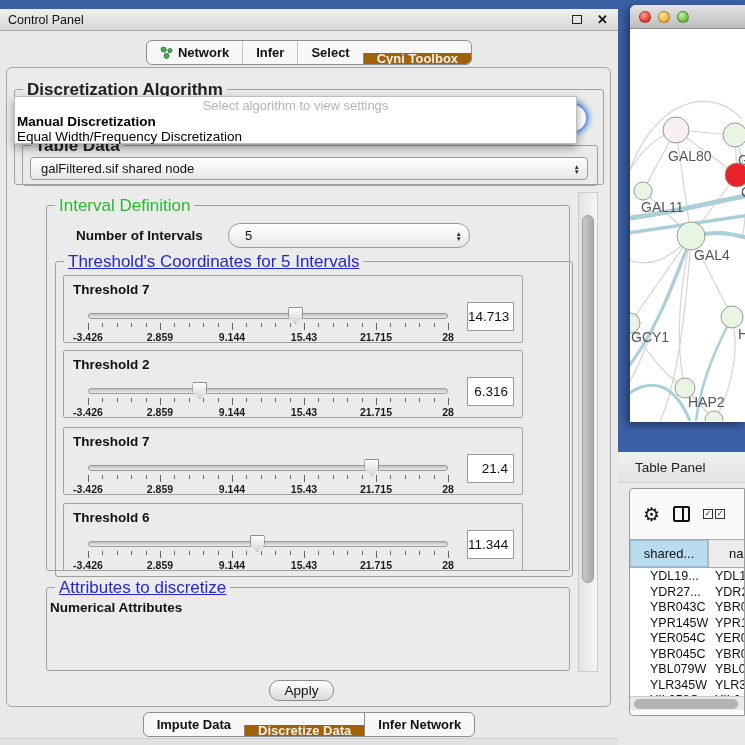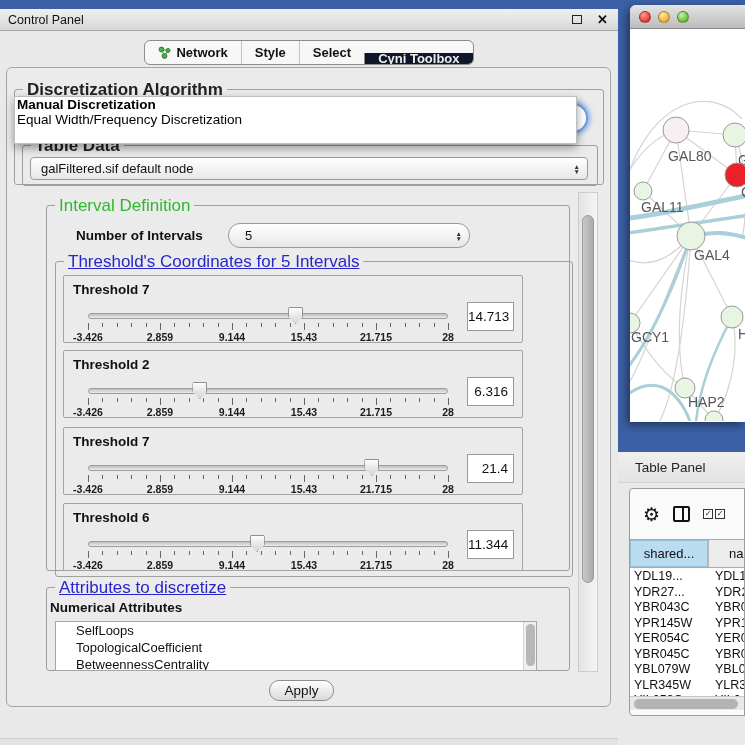--- a/index.html
+++ b/index.html
@@ -14,21 +14,21 @@
   .float-btn { width:10px; height:9px; border:1.5px solid #222; margin-right:15px; background:transparent; }
   .close-btn { font-weight:bold; font-size:13px; color:#111; margin-right:10px; line-height:10px; }
 
   .tabbar { position:absolute; left:0; width:618px; display:flex; justify-content:center; }
   .tabbar.top { top:31px; }
   .tabbar.bottom { top:703px; }
   .tabgroup { display:flex; background:#f7f7f7; border:1px solid #8d8d8d; border-radius:6px; overflow:hidden; height:25px; }
   .tab { display:flex; align-items:center; gap:5px; padding:0 13px; font-size:13px; font-weight:bold; color:#111;
          border-left:1px solid #c4c4c4; white-space:nowrap; }
   .tab:first-child { border-left:none; }
-  .tab.selected { background:#0f172a; color:#efefef; border-left:1px solid #8b8b8b;margin-top:12px; }
+  .tab.selected { background:#a16207; color:#efefef; border-left:1px solid #8b8b8b;margin-top:12px; }
   .tab.selected + .tab { border-left:1px solid #8b8b8b; }
 
   .outer-panel { position:absolute; left:6px; top:58px; width:605px; height:640px;
                  border:1px solid #a5a5a5; border-radius:6px; background:#ebebeb; }
 
   .group { position:absolute; border:1px solid #9f9f9f; border-radius:3px; }
   .group-title { position:absolute; top:-8px; left:8px; background:#ebebeb; padding:0 4px; font-size:17px; line-height:15px; }
   .t-dark  { color:#222; font-weight:bold; }
   .t-green { color:#2eb82e; }
   .t-blue  { color:#2626cc;text-decoration:underline; }
@@ -103,21 +103,21 @@
   .gear-ic { font-size:19px; color:#111; line-height:19px; }
   .col-ic { width:17px; height:16px; border:2px solid #111; border-radius:2px; position:relative; }
   .col-ic:before { content:""; position:absolute; left:50%; top:0; width:2px; height:100%; background:#111; }
   .chk-group { display:flex; gap:2px; }
   .chk { width:10px; height:10px; border:1.5px solid #333; font-size:8px; line-height:8px; color:#222; text-align:center; }
   .tp-header { position:absolute; left:0; top:50px; width:200px; height:29px; display:flex; border-top:1px solid #aaa; border-bottom:1px solid #aaa; }
   .tp-h1 { width:78px; background:#badcf0; border:1px solid #98c0d6; display:flex; align-items:center; justify-content:center; font-size:13px; color:#111; }
   .tp-h2 { flex:1; background:#ececec; border-left:1px solid #b5b5b5; display:flex; align-items:center; font-size:13px; color:#111; padding-left:20px; }
   .tp-rows { position:absolute; left:0; top:80px; width:200px; height:130px; background:#fff; overflow:hidden; }
   .tp-row { display:flex; height:15.5px; font-size:12.5px; color:#111; }
-  .tp-c1 { width:78px; padding-left:4px; white-space:nowrap; overflow:hidden; }
+  .tp-c1 { width:78px; padding-left:20px; white-space:nowrap; overflow:hidden; }
   .tp-c2 { flex:1; padding-left:7px; white-space:nowrap; overflow:hidden; }
   .tp-hscroll { position:absolute; left:0; top:207px; width:114px; height:14px; background:#e8e8e8; border-top:1px solid #c9c9c9; }
   .tp-hthumb { position:absolute; left:4px; top:1.5px; width:104px; height:10px; border-radius:5px; background:#b3b3b3; }
 </style>
 </head>
 <body>
 
 <div class="control-panel">
 
   <div class="cp-titlebar">
@@ -134,21 +134,21 @@
             <line x1="3.5" y1="3.5" x2="10" y2="4.5" stroke="#8a8a8a"></line>
             <line x1="3.5" y1="3.5" x2="6.5" y2="10" stroke="#8a8a8a"></line>
             <line x1="10" y1="4.5" x2="6.5" y2="10" stroke="#8a8a8a"></line>
             <circle cx="3.5" cy="3.5" r="2.4" fill="#46b54c" stroke="#2c7d31"></circle>
             <circle cx="10" cy="4.5" r="2" fill="#46b54c" stroke="#2c7d31"></circle>
             <circle cx="6.5" cy="10" r="2.4" fill="#46b54c" stroke="#2c7d31"></circle>
           </svg>
           <span>Network</span>
         </div>
         <div class="tab">
-          <span>Style</span>
+          <span>Infer</span>
         </div>
         <div class="tab">
           <span>Select</span>
         </div>
         <div class="tab selected">
           <span>Cyni Toolbox</span>
         </div>
       </div>
   </div>
 
@@ -156,28 +156,29 @@
 
   <div class="group" style="left:14px; top:80px; width:590px; height:96px;">
     <span class="group-title t-dark">Discretization Algorithm</span>
   </div>
   <div class="combo-focus"></div>
 
   <div class="group" style="left:22px; top:136px; width:576px; height:41px;">
     <span class="group-title t-dark">Table Data</span>
   </div>
   <div class="combo" style="left:30px; top:148px; width:558px; height:23px; border-radius:4px;">
-    <span>galFiltered.sif default node</span>
+    <span>galFiltered.sif shared node</span>
     <span class="stepper">
         <span>▲</span>
         <span>▼</span>
       </span>
   </div>
 
   <div class="popup">
+    <div class="popup-prompt">Select algorithm to view settings</div>
     <div id="popup-options">
         <div class="popup-option em">Manual Discretization</div>
         <div class="popup-option">Equal Width/Frequency Discretization</div>
       </div>
   </div>
 
   <div class="group" style="left:46px; top:196px; width:524px; height:366px;">
     <span class="group-title t-green">Interval Definition</span>
   </div>
   <span class="lbl-bold" style="left:76px; top:219px;">Number of Intervals</span>
@@ -364,37 +365,40 @@
           <span class="ticklabel" style="left: 100%;">28</span>
         </div>
         <div class="thr-value">11.344</div>
       </div>
     </div>
 
   <div class="group" style="left:46px; top:578px; width:524px; height:84px;">
     <span class="group-title t-blue">Attributes to discretize</span>
   </div>
   <span class="lbl-bold" style="left:50px; top:591px;">Numerical Attributes</span>
-  <div class="attr-list">
-    <div id="attr-items">
-        <div class="attr-item">SelfLoops</div>
-        <div class="attr-item">TopologicalCoefficient</div>
-        <div class="attr-item">BetweennessCentrality</div>
-      </div>
-    <div class="attr-scroll">
-        <div class="attr-thumb"></div>
-      </div>
-  </div>
 
   <div class="vscroll">
       <div class="vthumb"></div>
     </div>
 
   <div class="apply-btn">Apply</div>
 
+  <div class="tabbar bottom">
+    <div class="tabgroup" id="bottom-tabgroup">
+        <div class="tab">
+          <span>Impute Data</span>
+        </div>
+        <div class="tab selected">
+          <span>Discretize Data</span>
+        </div>
+        <div class="tab">
+          <span>Infer Network</span>
+        </div>
+      </div>
+  </div>
 
   <div class="cp-bottom"></div>
 </div>
 
 <div class="net-window">
   <div class="net-titlebar">
     <span class="light red"></span>
     <span class="light yellow"></span>
     <span class="light green"></span>
   </div>

